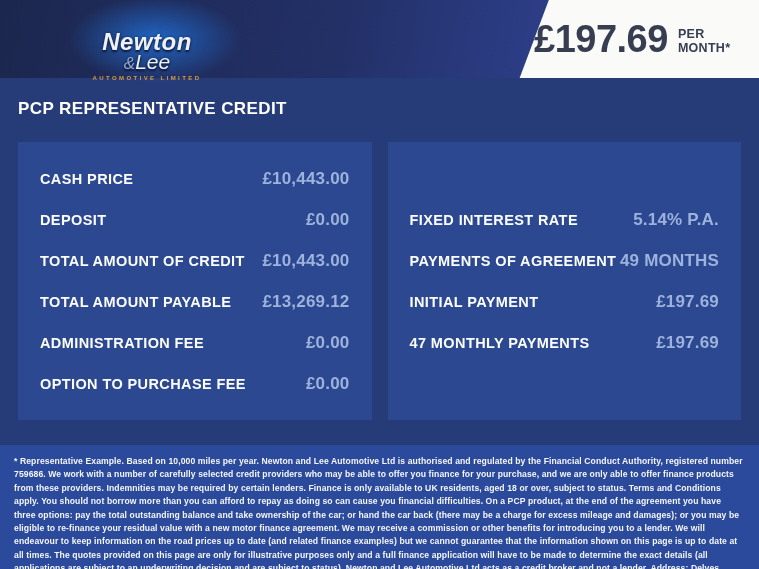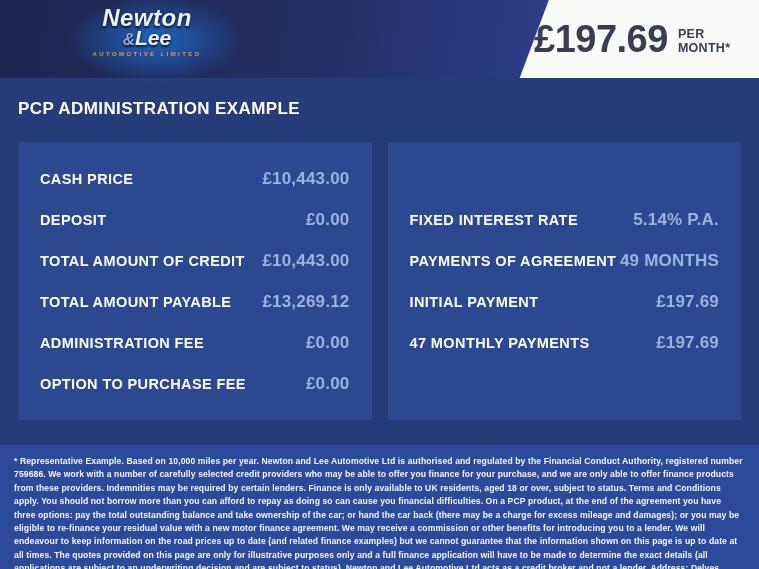--- a/index.html
+++ b/index.html
@@ -22,23 +22,24 @@
     background:radial-gradient(closest-side,rgba(33,112,214,0.85),rgba(33,112,214,0) 75%);
     pointer-events:none;
   }
   .logo{
     position:absolute;left:76px;top:6px;width:142px;text-align:center;
     color:#eef1f7;line-height:1;
   }
   .logo-top{
     font-size:24px;font-weight:900;font-style:italic;letter-spacing:.5px;
     text-shadow:0 2px 2px rgba(10,18,45,.8),0 0 3px rgba(10,18,45,.6);
+    margin-top:24px;
   }
   .logo-bottom{
-    font-size:21px;font-weight:700;font-style:italic;margin-top:-3px;
+    font-size:21px;font-weight:400;font-style:italic;margin-top:-3px;
     text-shadow:0 2px 2px rgba(10,18,45,.8),0 0 3px rgba(10,18,45,.6);
   }
   .logo-amp{color:#93a9d4;font-size:17px;}
   .logo-tagline{
     margin-top:3px;font-size:6px;font-weight:bold;letter-spacing:2.4px;
     color:#dd9a40;text-shadow:none;
   }
   .price-banner{
     position:absolute;right:0;top:0;width:243px;height:78px;
     background:#fafaf8;
@@ -102,21 +103,21 @@
       <div class="logo-bottom"><span class="logo-amp">&amp;</span><span>Lee</span></div>
       <div class="logo-tagline">AUTOMOTIVE LIMITED</div>
     </div>
     <div class="price-banner">
       <span class="price-amount">£197.69</span>
       <span class="price-period">PER MONTH*</span>
     </div>
   </div>
 
   <div class="main">
-    <div class="page-title">PCP ADMINISTRATION EXAMPLE</div>
+    <div class="page-title">PCP REPRESENTATIVE CREDIT</div>
 
     <div class="panels">
 
       <div class="panel">
         <div class="finance-row">
           <span class="row-label">CASH PRICE</span>
           <span class="row-value">£10,443.00</span>
         </div>
         <div class="finance-row">
           <span class="row-label">DEPOSIT</span>

